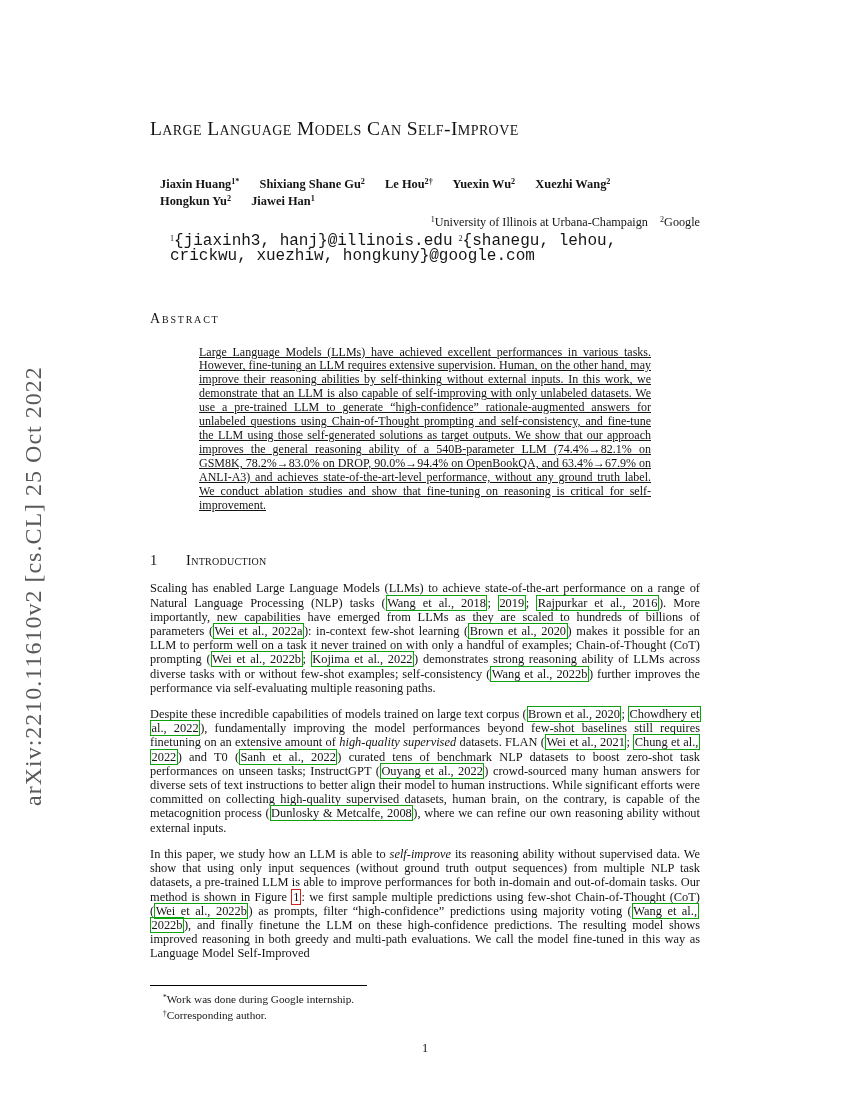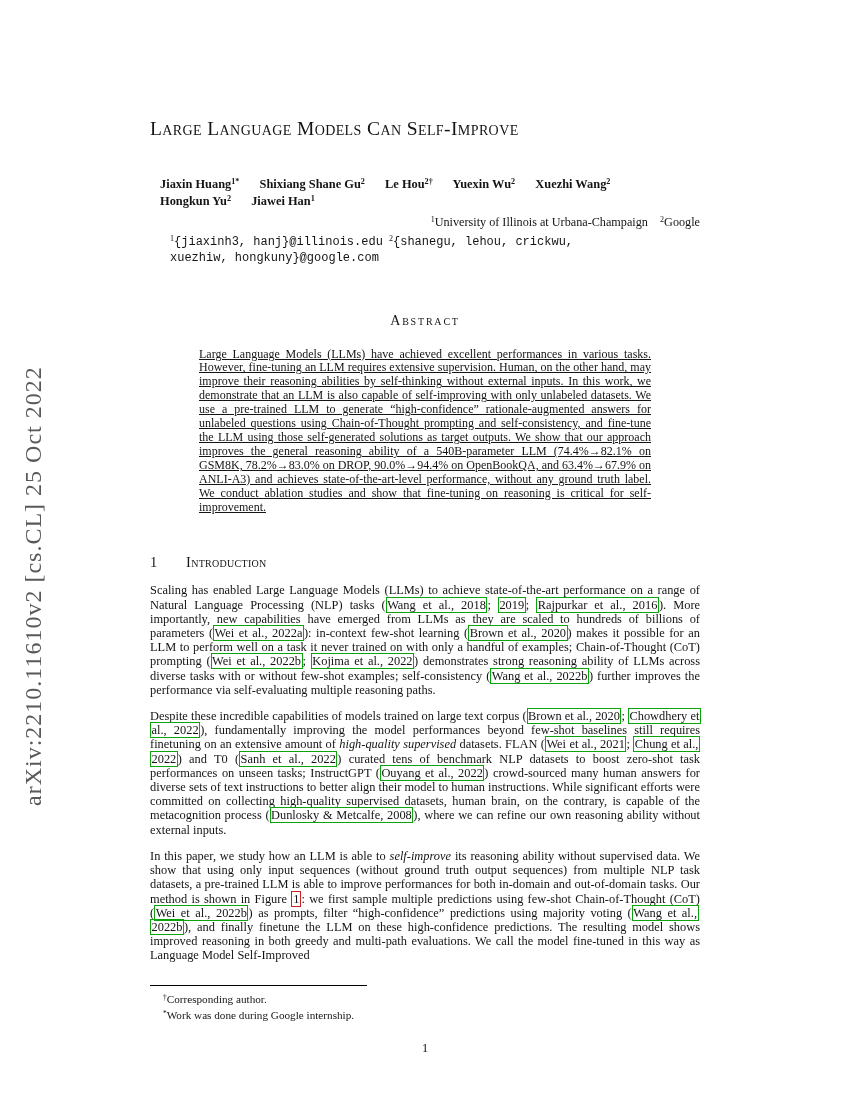--- a/index.html
+++ b/index.html
@@ -21,34 +21,34 @@
   .content{position:absolute;left:150px;top:16px;width:550px;}
   .title{
     margin-top:102px;font-size:19.5px;font-weight:400;
     font-variant:small-caps;letter-spacing:0.4px;
   }
   .authors{margin-top:34px;margin-left:10px;font-size:12.4px;font-weight:700;line-height:16px;}
   .author{margin-right:17px;white-space:nowrap;}
   .author-sup{font-size:66%;vertical-align:0.45em;}
   .affil{margin-left:10px;margin-top:3px;font-size:12.2px;font-weight:400;text-align:right;}
   .emails{margin-left:10px;margin-top:1px;width:452px;font-size:12.2px;line-height:15.5px;font-weight:400;}
-  .abstract-heading{margin-top:46px;text-align:center;font-size:14px;font-variant:small-caps;letter-spacing:1.8px;}
+  .abstract-heading{margin-top:46px;text-align:left;font-size:14px;font-variant:small-caps;letter-spacing:1.8px;}
   .abstract-body{width:452px;margin:19px auto 0;text-align:justify;font-size:12px;line-height:13.9px;text-decoration:underline;}
   .section-heading{margin-top:40px;font-size:14.5px;font-variant:small-caps;letter-spacing:0.3px;}
   .section-number{display:inline-block;width:36px;font-variant:normal;}
   .para{margin-top:12px;text-align:justify;font-size:12.4px;line-height:14.2px;hyphens:auto;-webkit-hyphens:auto;}
   .seg-cite{
     border:1px solid var(--cite-border);padding:0 0.5px;
     box-decoration-break:clone;-webkit-box-decoration-break:clone;
   }
   .seg-ref{border:1px solid var(--ref-border);padding:0 1px;}
   .seg-italic{font-style:italic;}
   .seg-bold{font-weight:400;}
   .seg-sup{font-size:66%;vertical-align:0.45em;}
-  .seg-mono{font-family:"Liberation Mono",monospace;font-size:12px;}
+  .seg-mono{font-family:"Liberation Mono",monospace;font-size:16px;}
   .footnotes{position:absolute;left:150px;top:985px;width:550px;background:#fff;font-size:11.2px;line-height:13.8px;}
   .footnote-rule{width:217px;height:0;border-top:1px solid #000;margin-bottom:5px;}
   .footnote{padding-left:13px;}
   .footnote-marker{font-size:66%;vertical-align:0.45em;}
   .page-number{position:absolute;left:150px;top:1041px;width:550px;text-align:center;font-size:12.4px;}
 </style>
 </head>
 <body>
 
 <div class="page">
@@ -83,19 +83,19 @@
     </div>
 
     <p class="para"><span class="seg seg-text">Scaling has enabled Large Language Models (LLMs) to achieve state-of-the-art performance on a range of Natural Language Processing (NLP) tasks (</span><span class="seg seg-cite">Wang et al., 2018</span><span class="seg seg-text">; </span><span class="seg seg-cite">2019</span><span class="seg seg-text">; </span><span class="seg seg-cite">Rajpurkar et al., 2016</span><span class="seg seg-text">). More importantly, new capabilities have emerged from LLMs as they are scaled to hundreds of billions of parameters (</span><span class="seg seg-cite">Wei et al., 2022a</span><span class="seg seg-text">): in-context few-shot learning (</span><span class="seg seg-cite">Brown et al., 2020</span><span class="seg seg-text">) makes it possible for an LLM to perform well on a task it never trained on with only a handful of examples; Chain-of-Thought (CoT) prompting (</span><span class="seg seg-cite">Wei et al., 2022b</span><span class="seg seg-text">; </span><span class="seg seg-cite">Kojima et al., 2022</span><span class="seg seg-text">) demonstrates strong reasoning ability of LLMs across diverse tasks with or without few-shot examples; self-consistency (</span><span class="seg seg-cite">Wang et al., 2022b</span><span class="seg seg-text">) further improves the performance via self-evaluating multiple reasoning paths.</span></p>
     <p class="para"><span class="seg seg-text">Despite these incredible capabilities of models trained on large text corpus (</span><span class="seg seg-cite">Brown et al., 2020</span><span class="seg seg-text">; </span><span class="seg seg-cite">Chowdhery et al., 2022</span><span class="seg seg-text">), fundamentally improving the model performances beyond few-shot baselines still requires finetuning on an extensive amount of </span><span class="seg seg-italic">high-quality supervised</span><span class="seg seg-text"> datasets. FLAN (</span><span class="seg seg-cite">Wei et al., 2021</span><span class="seg seg-text">; </span><span class="seg seg-cite">Chung et al., 2022</span><span class="seg seg-text">) and T0 (</span><span class="seg seg-cite">Sanh et al., 2022</span><span class="seg seg-text">) curated tens of benchmark NLP datasets to boost zero-shot task performances on unseen tasks; InstructGPT (</span><span class="seg seg-cite">Ouyang et al., 2022</span><span class="seg seg-text">) crowd-sourced many human answers for diverse sets of text instructions to better align their model to human instructions. While significant efforts were committed on collecting high-quality supervised datasets, human brain, on the contrary, is capable of the metacognition process (</span><span class="seg seg-cite">Dunlosky &amp; Metcalfe, 2008</span><span class="seg seg-text">), where we can refine our own reasoning ability without external inputs.</span></p>
     <p class="para"><span class="seg seg-text">In this paper, we study how an LLM is able to </span><span class="seg seg-italic">self-improve</span><span class="seg seg-text"> its reasoning ability without supervised data. We show that using only input sequences (without ground truth output sequences) from multiple NLP task datasets, a pre-trained LLM is able to improve performances for both in-domain and out-of-domain tasks. Our method is shown in Figure </span><span class="seg seg-ref">1</span><span class="seg seg-text">: we first sample multiple predictions using few-shot Chain-of-Thought (CoT) (</span><span class="seg seg-cite">Wei et al., 2022b</span><span class="seg seg-text">) as prompts, filter “high-confidence” predictions using majority voting (</span><span class="seg seg-cite">Wang et al., 2022b</span><span class="seg seg-text">), and finally finetune the LLM on these high-confidence predictions. The resulting model shows improved reasoning in both greedy and multi-path evaluations. We call the model fine-tuned in this way as </span><span class="seg seg-bold">Language Model Self-Improved</span></p>
 
   </div>
 
   <div class="footnotes">
     <div class="footnote-rule"></div>
+    <div class="footnote"><span class="footnote-marker">*</span><span>Work was done during Google internship.</span></div>
     <div class="footnote"><span class="footnote-marker">†</span><span>Corresponding author.</span></div>
-    <div class="footnote"><span class="footnote-marker">*</span><span>Work was done during Google internship.</span></div>
   </div>
 
   <div class="page-number">1</div>
 
 </div>
 
 </body></html>

